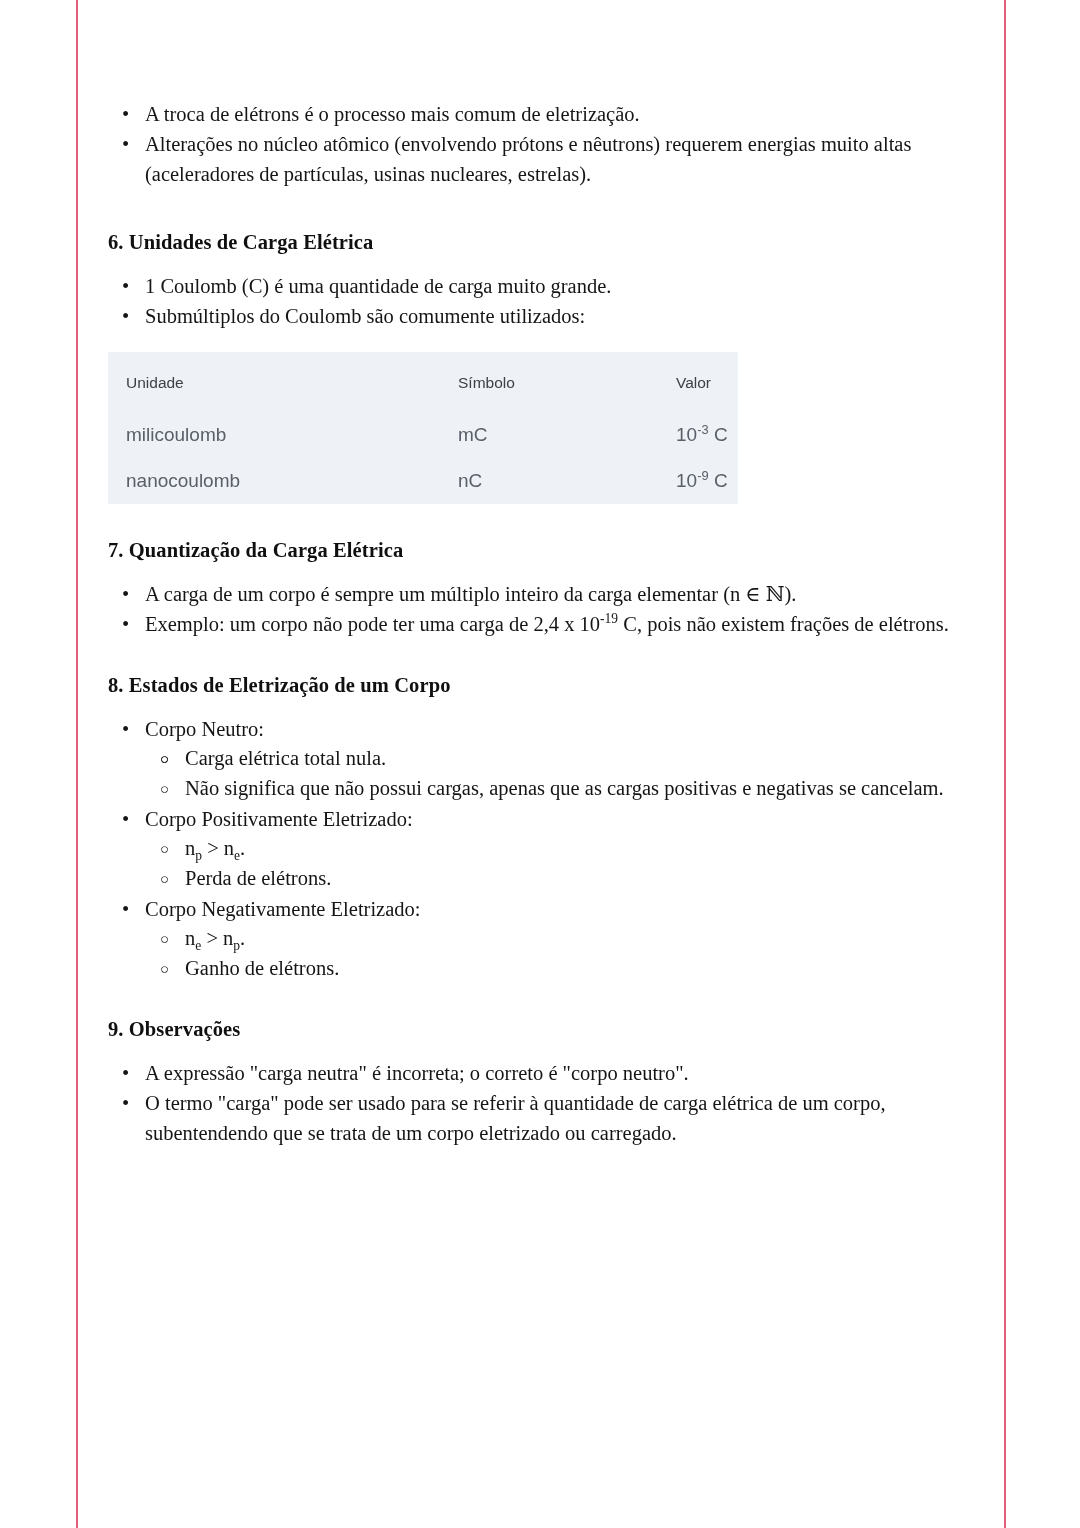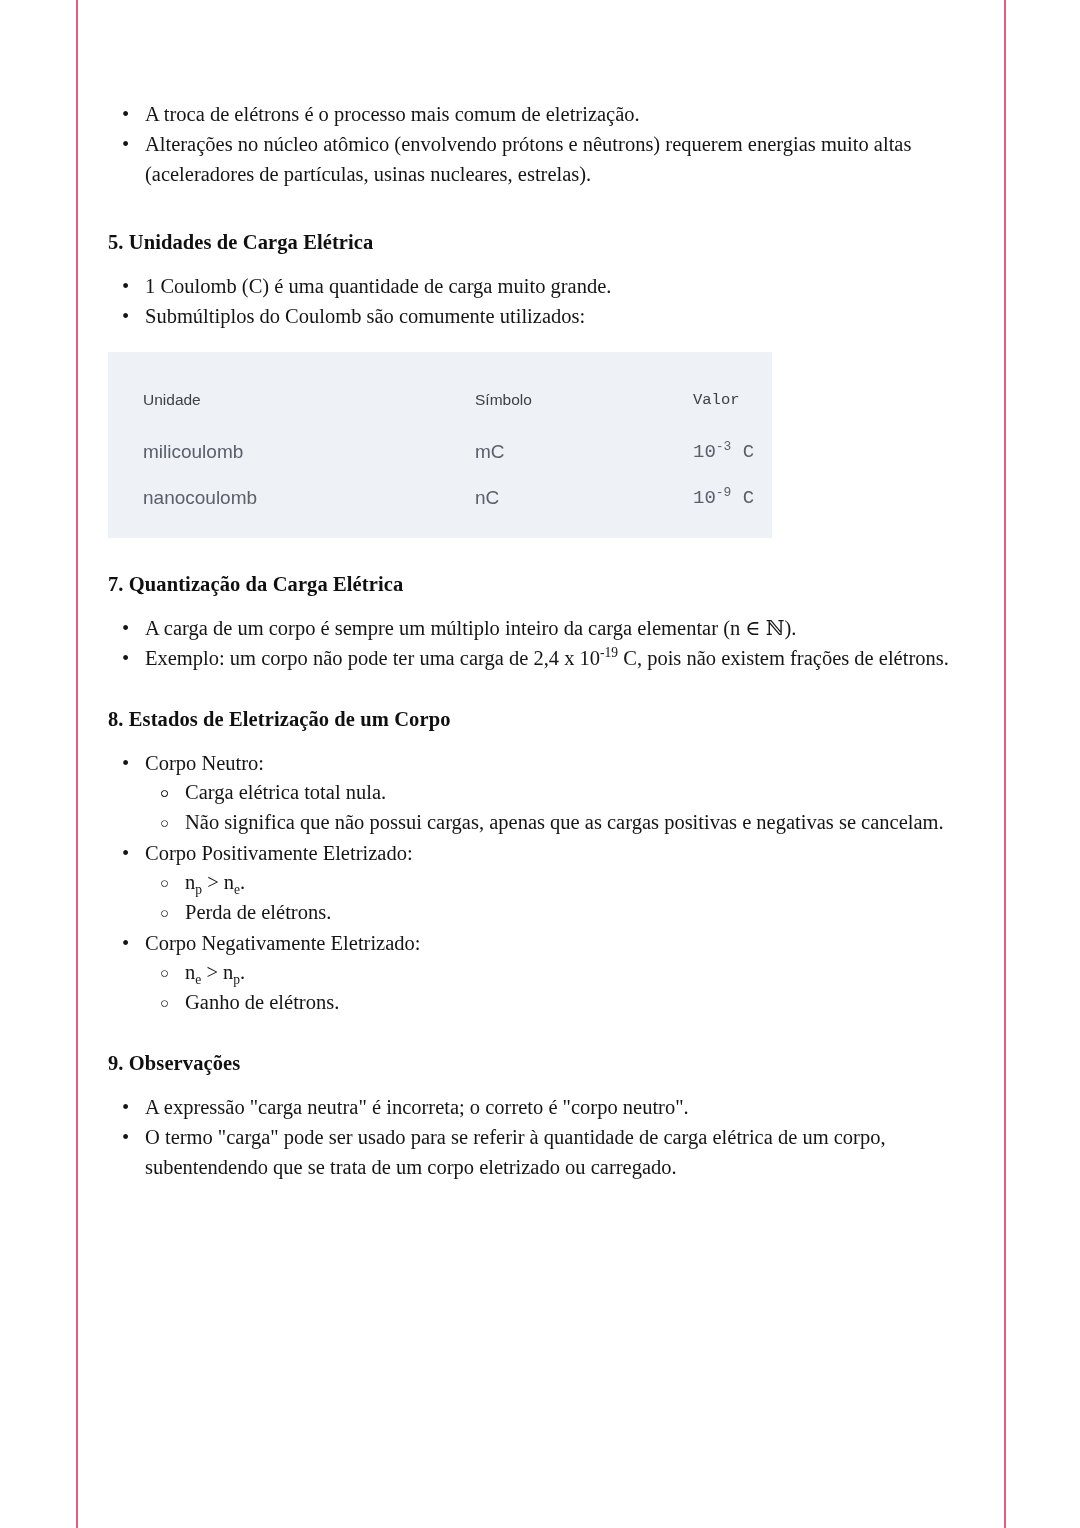--- a/index.html
+++ b/index.html
@@ -93,21 +93,21 @@
     color: #151515;
   }
   sup { font-size: 0.66em; vertical-align: super; line-height: 0; }
   sub { font-size: 0.66em; vertical-align: sub; line-height: 0; }
 
   
   .unit-table-wrap {
     margin: 21px 0 0 0;
     width: 630px;
     background: #eef1f5;
-    padding: 17px;
+    padding: 0;
   }
   table.unit-table {
     width: 100%;
     border-collapse: collapse;
     font-family: "Liberation Sans", "DejaVu Sans", sans-serif;
     font-size: 15px;
     color: #41464d;
   }
   table.unit-table th {
     text-align: left;
@@ -119,21 +119,21 @@
   table.unit-table td {
     text-align: left;
     padding: 12px 0 12px 18px;
     color: #5a6069;
     font-size: 19px;
   }
   table.unit-table tr.last-row td { padding-bottom: 22px; }
   table.unit-table col.c-unit { width: 332px; }
   table.unit-table col.c-sym  { width: 236px; }
   table.unit-table col.c-val  { width: 62px; }
-  table.unit-table td.val, table.unit-table th.val { padding-left: 0; font-family: Liberation Mono, monospace; }
+  table.unit-table td.val, table.unit-table th.val { padding-left: 0; }
   table.unit-table sup { font-size: 0.68em; }
 </style>
 </head>
 <body>
 
 <div class="page">
 
   <div class="margin-rule left"></div>
   <div class="margin-rule right"></div>
 
@@ -144,21 +144,21 @@
         <span class="marker">•</span>
         <span>A troca de elétrons é o processo mais comum de eletrização.</span>
       </li>
       <li>
         <span class="marker">•</span>
         <span>Alterações no núcleo atômico (envolvendo prótons e nêutrons) requerem energias muito altas (aceleradores de partículas, usinas nucleares, estrelas).</span>
       </li>
     </ul>
 
     <div class="heading-block first">
-      <h2 class="section-heading">5. Unidades de Carga Elétrica</h2>
+      <h2 class="section-heading">6. Unidades de Carga Elétrica</h2>
     </div>
 
     <ul class="bullets">
       <li>
         <span class="marker">•</span>
         <span>1 Coulomb (C) é uma quantidade de carga muito grande.</span>
       </li>
       <li>
         <span class="marker">•</span>
         <span>Submúltiplos do Coulomb são comumente utilizados:</span>

